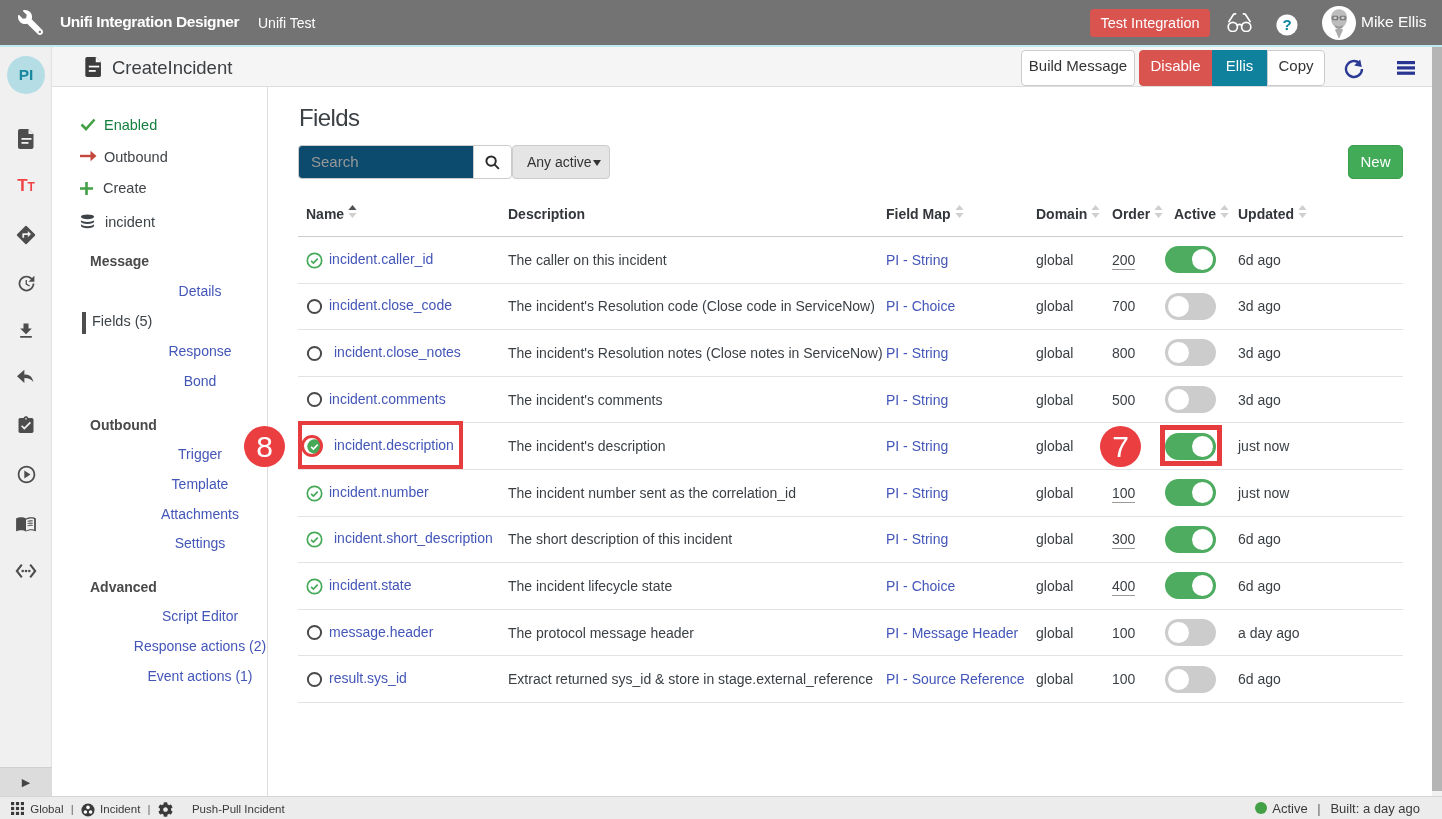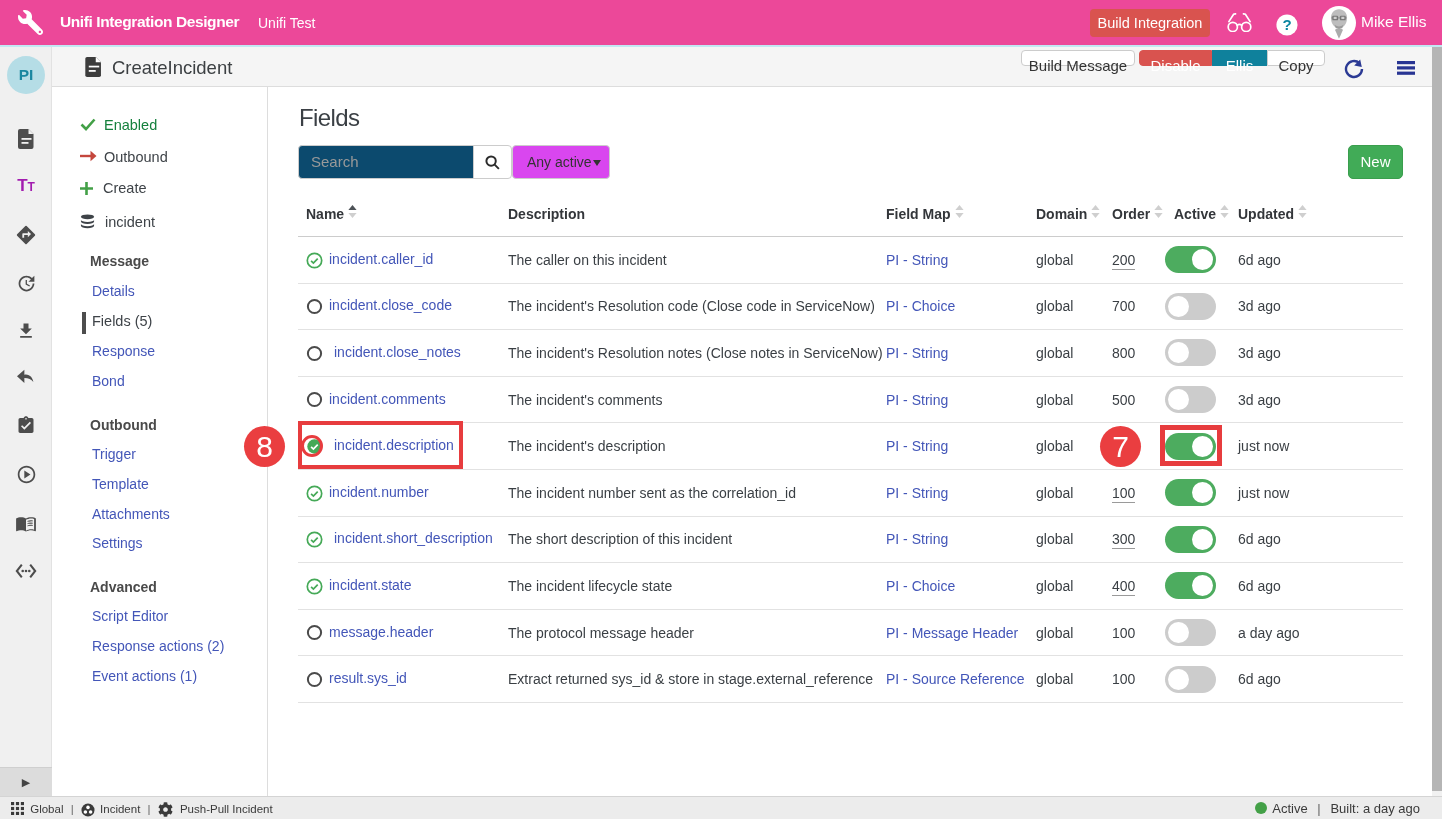--- a/index.html
+++ b/index.html
@@ -1,52 +1,52 @@
 <!DOCTYPE html>
 <html><head>
 <meta charset="utf-8">
 <style>
 * { margin:0; padding:0; box-sizing:border-box; }
 html,body { width:1442px; height:819px; overflow:hidden; font-family:"Liberation Sans", sans-serif; background:#fff; }
 .abs { position:absolute; }
 
 
-#navbar { position:absolute; left:0; top:0; width:1442px; height:45px; background:#ec4899; color:#fff; }
+#navbar { position:absolute; left:0; top:0; width:1442px; height:45px; background:#737373; color:#fff; }
 #navbar .brand { position:absolute; left:60px; top:13px; font-size:15.5px; font-weight:700; letter-spacing:-0.4px; }
 #navbar .sub { position:absolute; left:258px; top:15px; font-size:14px; font-weight:400; }
 #buildint { position:absolute; left:1090px; top:9px; width:120px; height:28px; background:#d9534f; color:#fff; font-size:14.5px; border-radius:4px; text-align:center; line-height:28px; }
 #navbar .mikename { position:absolute; left:1361px; top:13px; font-size:15.5px; }
 
 
 #hdr2 { position:absolute; left:52px; top:45px; width:1380px; height:42px; background:#f5f5f5; border-bottom:1px solid #ddd; }
 #hdr2 .title { position:absolute; left:60px; top:12px; font-size:18.5px; color:#3c4043; }
-.btn { position:absolute; height:16px; font-size:15px; line-height:30px; text-align:center; border-radius:4px; border:1px solid #ccc; background:#fff; color:#333; }
+.btn { position:absolute; height:36px; font-size:15px; line-height:30px; text-align:center; border-radius:4px; border:1px solid #ccc; background:#fff; color:#333; }
 #hdr2 .btn { top:5px; }
 #btn-bm { left:969px; width:114px; }
 #btn-disable { left:1087px; width:73px; background:#d9534f; border-color:#d9534f; color:#fff; border-radius:4px 0 0 4px; }
 #btn-save { left:1160px; width:55px; background:#0f819c; border-color:#0f819c; color:#fff; border-radius:0; }
 #btn-copy { left:1215px; width:58px; border-radius:0 4px 4px 0; }
 
 
 #rail { position:absolute; left:0; top:45px; width:52px; height:751px; background:#f0f0f0; border-right:1px solid #e2e2e2; }
 #pi { position:absolute; left:7px; top:56px; width:38px; height:38px; border-radius:50%; background:#b5dde6; color:#1a87a0; font-size:15.5px; font-weight:700; text-align:center; line-height:38px; }
 #expand { position:absolute; left:0; top:767px; width:52px; height:29px; background:#dcdcdc; border-top:1px solid #cfcfcf; text-align:center; color:#444; font-size:11px; line-height:29px; }
 
 
 #navpanel { position:absolute; left:52px; top:87px; width:216px; height:709px; background:#fff; border-right:1px solid #ddd; }
 .nitem { position:absolute; left:0; width:216px; height:22px; font-size:14.5px; color:#3e4348; }
-.nlink { color:#4356b8; font-size:14px; }
+.nlink { color:#4356b8; font-size:14px;text-align:center; }
 .nhead { color:#4a4a4a; font-size:14px;font-weight:bold; }
 
 
 #main { position:absolute; left:268px; top:87px; width:1164px; height:709px; background:#fff; }
 #ftitle { position:absolute; left:299px; top:104px; font-size:24px; letter-spacing:-0.6px; color:#3b4045; }
 #searchbox { position:absolute; left:298px; top:145px; width:176px; height:34px; border:1px solid #ccc; border-radius:4px 0 0 4px; font-size:15px; color:#999; line-height:32px; padding-left:12px; background:#0c4a6e; }
 #searchbtn { position:absolute; left:473px; top:145px; width:39px; height:34px; border:1px solid #ccc; border-radius:0 4px 4px 0; background:#fff; text-align:center; line-height:34px; }
-#anyactive { position:absolute; left:512px; top:145px; width:98px; height:34px; border:1px solid #ccc; border-radius:4px; background:#d946ef; font-size:14px; color:#333; line-height:32px; padding-left:14px; }
+#anyactive { position:absolute; left:512px; top:145px; width:98px; height:34px; border:1px solid #ccc; border-radius:4px; background:#e5e5e5; font-size:14px; color:#333; line-height:32px; padding-left:14px; }
 #newbtn { position:absolute; left:1348px; top:145px; width:55px; height:34px; background:#41ab57; border:1px solid #3a9e4d; color:#fff; border-radius:5px; font-size:15px; text-align:center; line-height:32px; }
 
 
 #tbl { position:absolute; left:298px; top:198px; width:1105px; }
 table { border-collapse:collapse; table-layout:fixed; width:1105px; }
 th { text-align:left; font-size:14px; color:#33363a; font-weight:700; padding:7px 0 14px 0; border-bottom:1px solid #ccc; white-space:nowrap; }
 td { font-size:14px; color:#3a3f44; height:46.6px; border-bottom:1px solid #e2e2e2; padding:0; vertical-align:middle; white-space:nowrap; }
 a.lnk { color:#4356b8; text-decoration:none; }
 .sort { display:inline-block; vertical-align:1px; margin-left:4px; }
 .toggle { width:51px; height:27px; border-radius:13.5px; position:relative; margin-left:4px; }
@@ -71,21 +71,21 @@
 </style>
 </head>
 <body>
 <div id="cyanline" style="position:absolute;left:0;top:45px;width:1442px;height:2px;background:#c2e8f2;z-index:5;"></div>
 <div id="navbar">
   <svg class="abs" style="left:18px;top:10px" width="25" height="25" viewBox="0 0 512 512">
       <path transform="scale(-1,1) translate(-512,0)" fill="#fff" d="M507.73 109.1c-2.24-9.03-13.54-12.09-20.12-5.51l-74.36 74.36-67.88-11.31-11.31-67.88 74.36-74.36c6.62-6.62 3.43-17.9-5.66-20.16-47.38-11.74-99.55.91-136.58 37.93-39.64 39.64-50.55 97.1-34.05 147.2L18.74 402.76c-24.99 24.99-24.99 65.51 0 90.5 24.99 24.99 65.51 24.99 90.5 0l213.21-213.21c50.12 16.71 107.47 5.68 147.37-34.22 37.07-37.07 49.7-89.32 37.91-136.73zM64 472c-13.25 0-24-10.75-24-24 0-13.26 10.75-24 24-24s24 10.74 24 24c0 13.25-10.75 24-24 24z"></path>
     </svg>
   <div class="brand">Unifi Integration Designer</div>
   <div class="sub">Unifi Test</div>
-  <div id="buildint">Build Integration</div>
+  <div id="buildint">Test Integration</div>
   <svg class="abs" style="left:1227px;top:13px" width="25" height="19" viewBox="0 0 25 19">
     <g fill="none" stroke="#fff" stroke-width="1.7" stroke-linecap="round">
       <circle cx="5.8" cy="13.9" r="4.6"></circle>
         <circle cx="19.2" cy="13.9" r="4.6"></circle>
       <path d="M10.2 12.4 Q12.5 10.4 14.8 12.4"></path>
       <path d="M1.9 8.6 L6.6 1.2 L8.5 0.8"></path>
       <path d="M23.1 8.6 L18.4 1.2 L16.5 0.8"></path>
     </g>
   </svg>
   <svg class="abs" style="left:1276px;top:14px" width="22" height="22" viewBox="0 0 27 27">
@@ -129,21 +129,21 @@
   </svg>
 </div>
 
 <div id="rail"></div>
 <svg class="abs" style="left:18px;top:129px" width="17" height="20" viewBox="0 0 17 20">
     <path fill="#4d4d4d" d="M2 0 h8.5 l5 5 v13 a2 2 0 0 1 -2 2 H2 a2 2 0 0 1 -2 -2 V2 a2 2 0 0 1 2-2z"></path>
     <path fill="#f0f0f0" d="M10.5 0 l5 5 h-5z"></path>
     <rect x="3.5" y="9" width="10" height="1.8" fill="#f0f0f0"></rect>
     <rect x="3.5" y="13" width="7" height="1.8" fill="#f0f0f0"></rect>
   </svg>
-<div class="abs" style="left:0;top:176px;width:52px;text-align:center;color:#a21caf;font-weight:700;"><span style="font-size:17px">T</span><span style="font-size:12px">T</span></div>
+<div class="abs" style="left:0;top:176px;width:52px;text-align:center;color:#ef4444;font-weight:700;"><span style="font-size:17px">T</span><span style="font-size:12px">T</span></div>
 <svg class="abs" style="left:15px;top:224px" width="22" height="22" viewBox="0 0 24 24">
     <path fill="#4d4d4d" d="M21.71 11.29l-9-9a.996.996 0 0 0-1.41 0l-9 9a.996.996 0 0 0 0 1.41l9 9c.39.39 1.02.39 1.41 0l9-9a.996.996 0 0 0 0-1.41zM14 14.5V12h-4v3H8v-4c0-.55.45-1 1-1h5V7.5l3.5 3.5-3.5 3.5z"></path>
   </svg>
 <svg class="abs" style="left:16px;top:273px" width="21" height="21" viewBox="0 0 24 24">
     <path fill="#4d4d4d" d="M21 10.12h-6.78l2.74-2.82c-2.73-2.7-7.15-2.8-9.88-.1-2.73 2.71-2.73 7.08 0 9.79s7.15 2.71 9.88 0C18.32 15.65 19 14.08 19 12.1h2c0 1.98-.88 4.55-2.64 6.29-3.51 3.48-9.21 3.48-12.72 0-3.5-3.47-3.53-9.11-.02-12.58s9.14-3.47 12.65 0L21 3v7.12zM12.5 8v4.25l3.5 2.08-.72 1.21L11 13V8h1.5z"></path>
   </svg>
 <svg class="abs" style="left:16px;top:321px" width="20" height="20" viewBox="0 0 24 24">
     <path fill="#4d4d4d" d="M19 9h-4V3H9v6H5l7 7 7-7zM5 18v2h14v-2H5z"></path>
   </svg>
 <svg class="abs" style="left:16px;top:369px" width="20" height="18" viewBox="0 0 24 22">
@@ -447,21 +447,21 @@
         <circle cx="7.5" cy="7.5" r="7" fill="#3a3a3a"></circle>
         <circle cx="7.5" cy="4.7" r="1.9" fill="#fff"></circle>
         <circle cx="4.7" cy="9.6" r="1.9" fill="#fff"></circle>
         <circle cx="10.3" cy="9.6" r="1.9" fill="#fff"></circle>
       </svg>
     <span style="margin-left:2px">Incident</span>
     <span style="margin:0 4px;color:#666">|</span>
     <svg width="15" height="15" viewBox="0 0 512 512" style="vertical-align:-3.5px">
         <path fill="#3a3a3a" d="M487.4 315.7l-42.6-24.6c4.3-23.2 4.3-47 0-70.2l42.6-24.6c4.9-2.8 7.1-8.6 5.5-14-11.1-35.6-30-67.8-54.7-94.6-3.8-4.1-10-5.1-14.8-2.3L380.8 110c-17.9-15.4-38.5-27.3-60.8-35.1V25.8c0-5.6-3.9-10.5-9.4-11.7-36.7-8.2-74.3-7.8-109.2 0-5.5 1.2-9.4 6.1-9.4 11.7V75c-22.2 7.9-42.8 19.8-60.8 35.1L88.7 85.5c-4.9-2.8-11-1.9-14.8 2.3-24.7 26.7-43.6 58.9-54.7 94.6-1.7 5.4.6 11.2 5.5 14L67.3 221c-4.3 23.2-4.3 47 0 70.2l-42.6 24.6c-4.9 2.8-7.1 8.6-5.5 14 11.1 35.6 30 67.8 54.7 94.6 3.8 4.1 10 5.1 14.8 2.3l42.6-24.6c17.9 15.4 38.5 27.3 60.8 35.1v49.2c0 5.6 3.9 10.5 9.4 11.7 36.7 8.2 74.3 7.8 109.2 0 5.5-1.2 9.4-6.1 9.4-11.7v-49.2c22.2-7.9 42.8-19.8 60.8-35.1l42.6 24.6c4.9 2.8 11 1.9 14.8-2.3 24.7-26.7 43.6-58.9 54.7-94.6 1.5-5.5-.7-11.3-5.6-14.1zM256 336c-44.1 0-80-35.9-80-80s35.9-80 80-80 80 35.9 80 80-35.9 80-80 80z"></path>
       </svg>
-    <span style="margin-left:4px">Push-Pull Incident</span>
+    <span style="margin-left:16px">Push-Pull Incident</span>
   </div>
   <div style="position:absolute;right:22px;top:3.5px;font-size:13px;">
     <span style="display:inline-block;width:12px;height:12px;border-radius:50%;background:#43a047;vertical-align:-1px;"></span>
     <span style="margin-left:2px">Active</span>
     <span style="margin:0 6px;color:#666">|</span>
     <span>Built: a day ago</span>
   </div>
 </div>
 
 </body></html>

